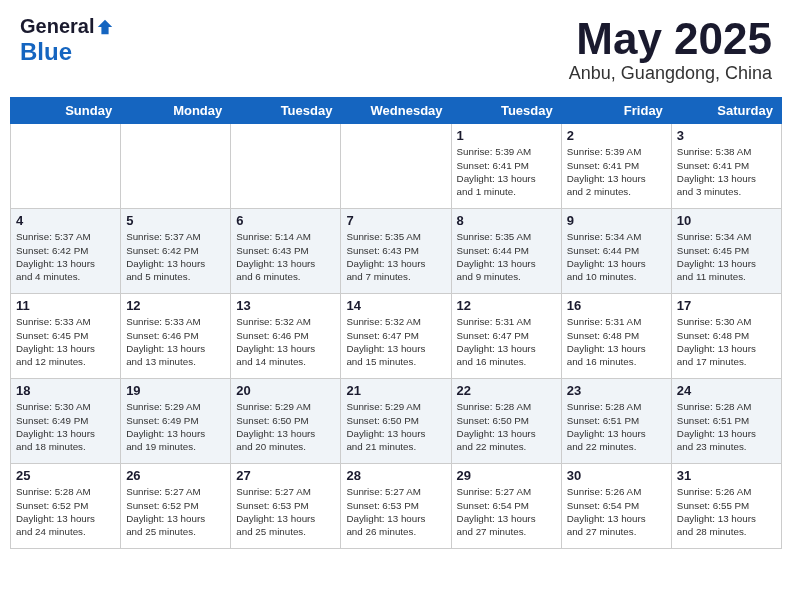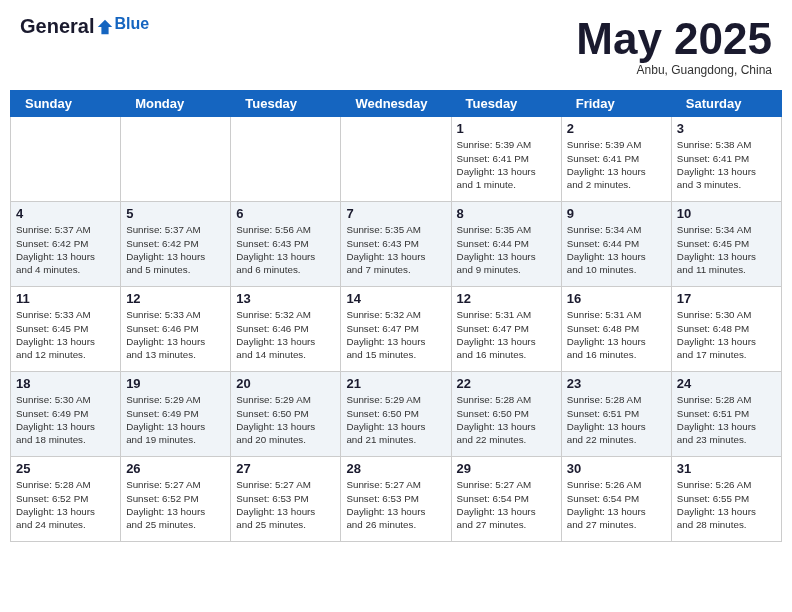--- a/index.html
+++ b/index.html
@@ -12,65 +12,65 @@
     }
     .header {
       display: flex;
       justify-content: space-between;
       align-items: flex-start;
       margin-bottom: 8px;
       padding: 5px 10px;
     }
     .logo {
       display: flex;
-      flex-direction: row;
+      flex-direction: column;
       align-items: flex-start;
     }
     .logo-text {
       display: flex;
       align-items: center;
     }
     .logo-general {
       font-size: 20px;
       font-weight: bold;
       color: #1a1a2e;
     }
     .logo-blue {
-      font-size: 16px;
+      font-size: 24px;
       font-weight: bold;
       color: #1565c0;
     }
     .logo-icon {
       width: 18px;
       height: 18px;
       margin-left: 2px;
     }
     .title-section {
       text-align: right;
     }
     .month-title {
       font-size: 44px;
       font-weight: bold;
       color: #1a1a2e;
       line-height: 1.1;
     }
     .location {
-      font-size: 12px;
+      font-size: 18px;
       color: #333;
     }
     .calendar {
       width: 100%;
       border-collapse: collapse;
       border: 1px solid #ccc;
     }
     .calendar th {
       background-color: #1565c0;
       color: white;
-      text-align: left;
-      padding: 5px 14px;
+      text-align: right;
+      padding: 5px 8px;
       font-size: 13px;
       font-weight: bold;
       border: 1px solid #1565c0;
     }
     .calendar td {
       width: 14.28%;
       vertical-align: top;
       padding: 4px 5px;
       border: 1px solid #ccc;
       font-size: 10.5px;
@@ -167,21 +167,21 @@
         </td>
         <td>
           <div class="day-number">5</div>
           <div class="day-info" style="white-space: pre-line;">Sunrise: 5:37 AM
 Sunset: 6:42 PM
 Daylight: 13 hours
 and 5 minutes.</div>
         </td>
         <td>
           <div class="day-number">6</div>
-          <div class="day-info" style="white-space: pre-line;">Sunrise: 5:56 AM
+          <div class="day-info" style="white-space: pre-line;">Sunrise: 5:14 AM
 Sunset: 6:43 PM
 Daylight: 13 hours
 and 6 minutes.</div>
         </td>
         <td>
           <div class="day-number">7</div>
           <div class="day-info" style="white-space: pre-line;">Sunrise: 5:35 AM
 Sunset: 6:43 PM
 Daylight: 13 hours
 and 7 minutes.</div>

